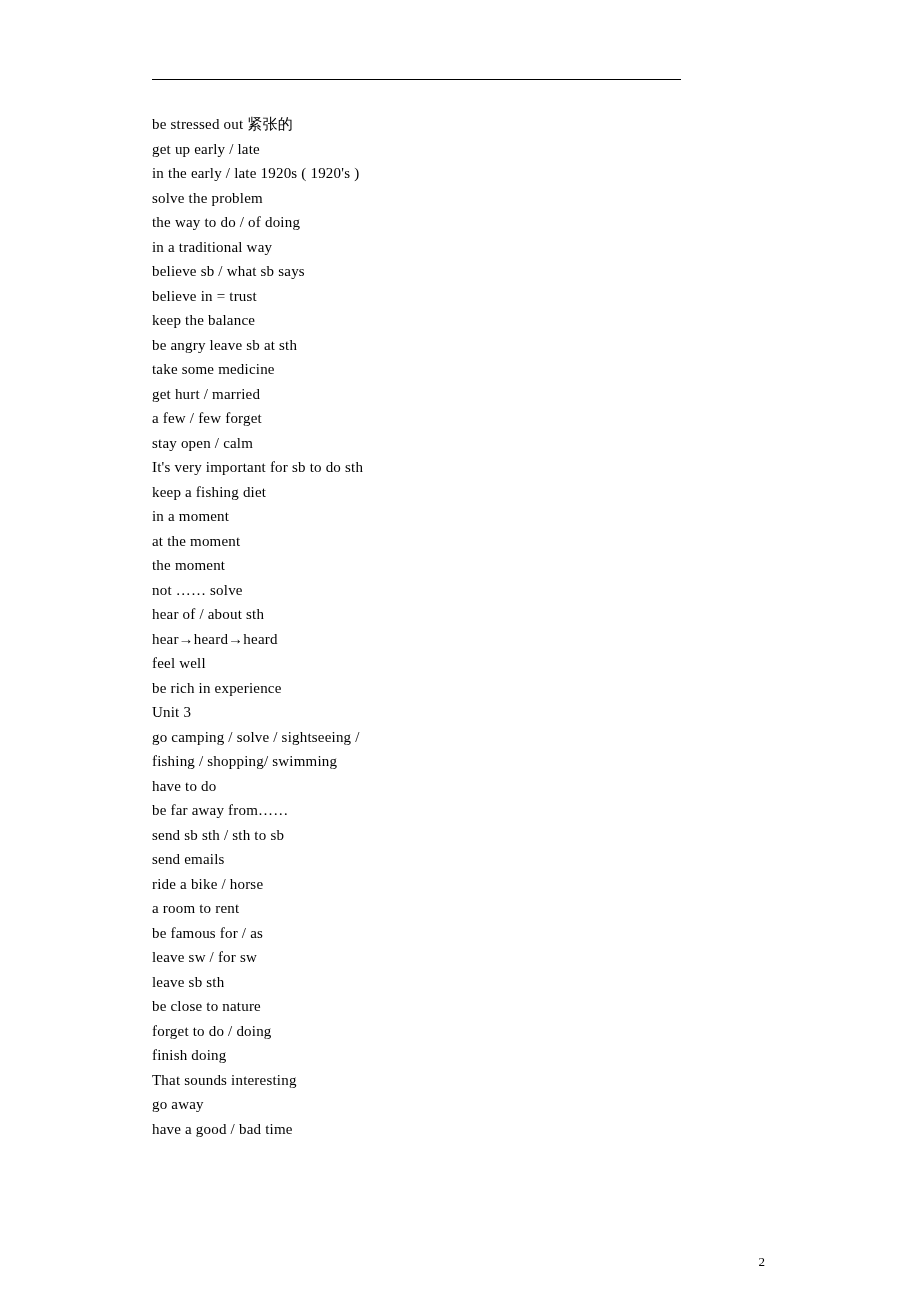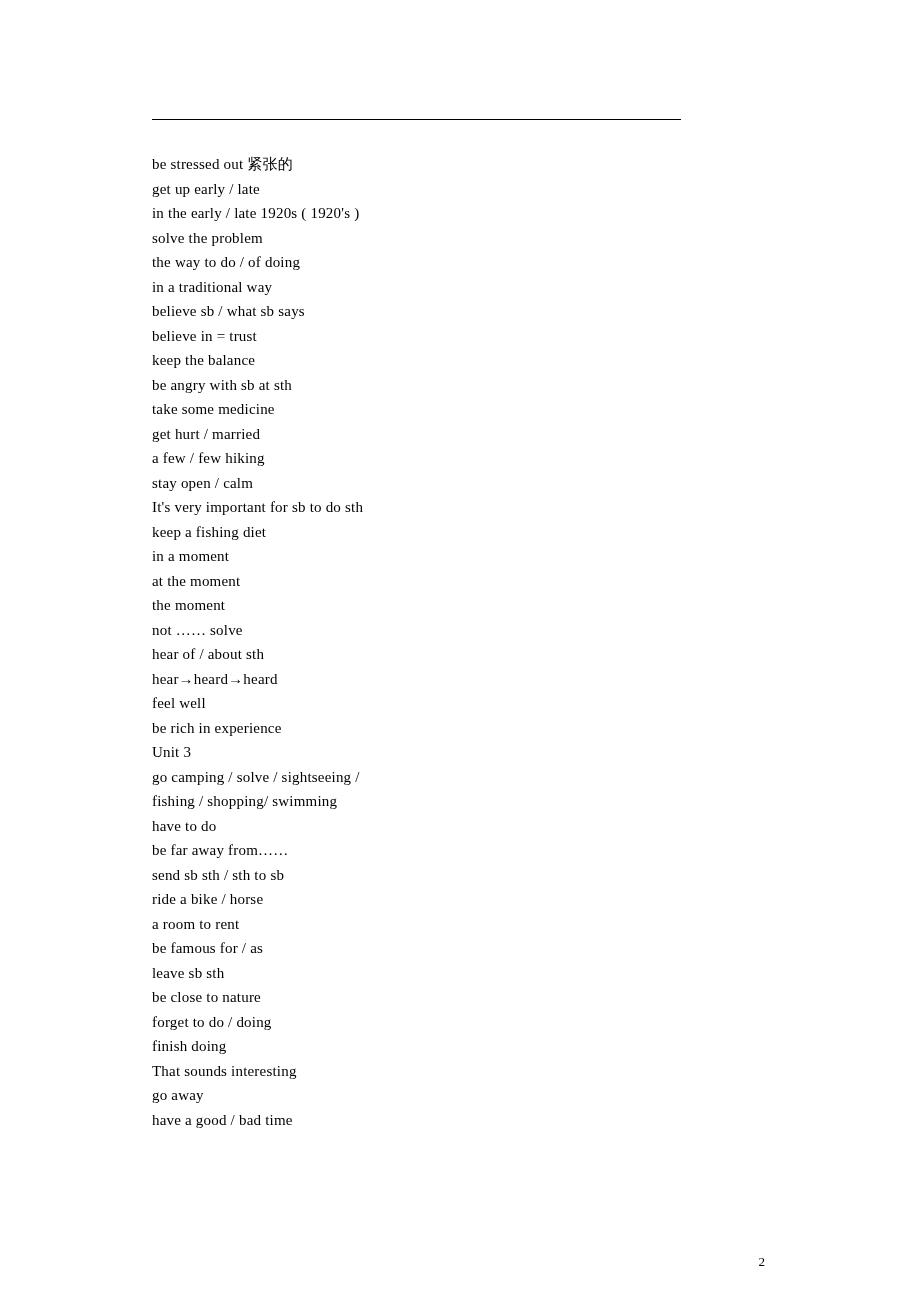--- a/index.html
+++ b/index.html
@@ -5,21 +5,21 @@
   body {
     margin: 0;
     padding: 0;
     background: #ffffff;
     font-family: "SimSun", "NSimSun", "Songti SC", serif;
     width: 920px;
     height: 1302px;
     position: relative;
   }
   .page {
-    padding: 119px 155px 0 152px;
+    padding: 79px 155px 0 152px;
     box-sizing: border-box;
     width: 836px;
   }
   .divider {
     border-top: 1.5px solid #000;
     margin-bottom: 32px;
     width: 100%;
   }
   .line {
     font-size: 15px;
@@ -45,44 +45,46 @@
   <div id="content">
       <div class="line">be stressed out 紧张的</div>
       <div class="line">get up early / late</div>
       <div class="line">in the early / late 1920s ( 1920's )</div>
       <div class="line">solve the problem</div>
       <div class="line">the way to do / of doing</div>
       <div class="line">in a traditional way</div>
       <div class="line">believe sb / what sb says</div>
       <div class="line">believe in = trust</div>
       <div class="line">keep the balance</div>
-      <div class="line">be angry with sb at sth</div>
+      <div class="line">be angry leave sb at sth</div>
       <div class="line">take some medicine</div>
       <div class="line">get hurt / married</div>
-      <div class="line">a few / few hiking</div>
+      <div class="line">a few / few forget</div>
       <div class="line">stay open / calm</div>
       <div class="line">It's very important for sb to do sth</div>
       <div class="line">keep a fishing diet</div>
       <div class="line">in a moment</div>
       <div class="line">at the moment</div>
       <div class="line">the moment</div>
       <div class="line">not …… solve</div>
       <div class="line">hear of / about sth</div>
       <div class="line">hear→heard→heard</div>
       <div class="line">feel well</div>
       <div class="line">be rich in experience</div>
       <div class="line">Unit 3</div>
       <div class="line">go camping / solve / sightseeing /</div>
       <div class="line">fishing / shopping/ swimming</div>
       <div class="line">have to do</div>
       <div class="line">be far away from……</div>
       <div class="line">send sb sth / sth to sb</div>
+      <div class="line">send emails</div>
       <div class="line">ride a bike / horse</div>
       <div class="line">a room to rent</div>
       <div class="line">be famous for / as</div>
+      <div class="line">leave sw / for sw</div>
       <div class="line">leave sb sth</div>
       <div class="line">be close to nature</div>
       <div class="line">forget to do / doing</div>
       <div class="line">finish doing</div>
       <div class="line">That sounds interesting</div>
       <div class="line">go away</div>
       <div class="line">have a good / bad time</div>
     </div>
 </div>
 

